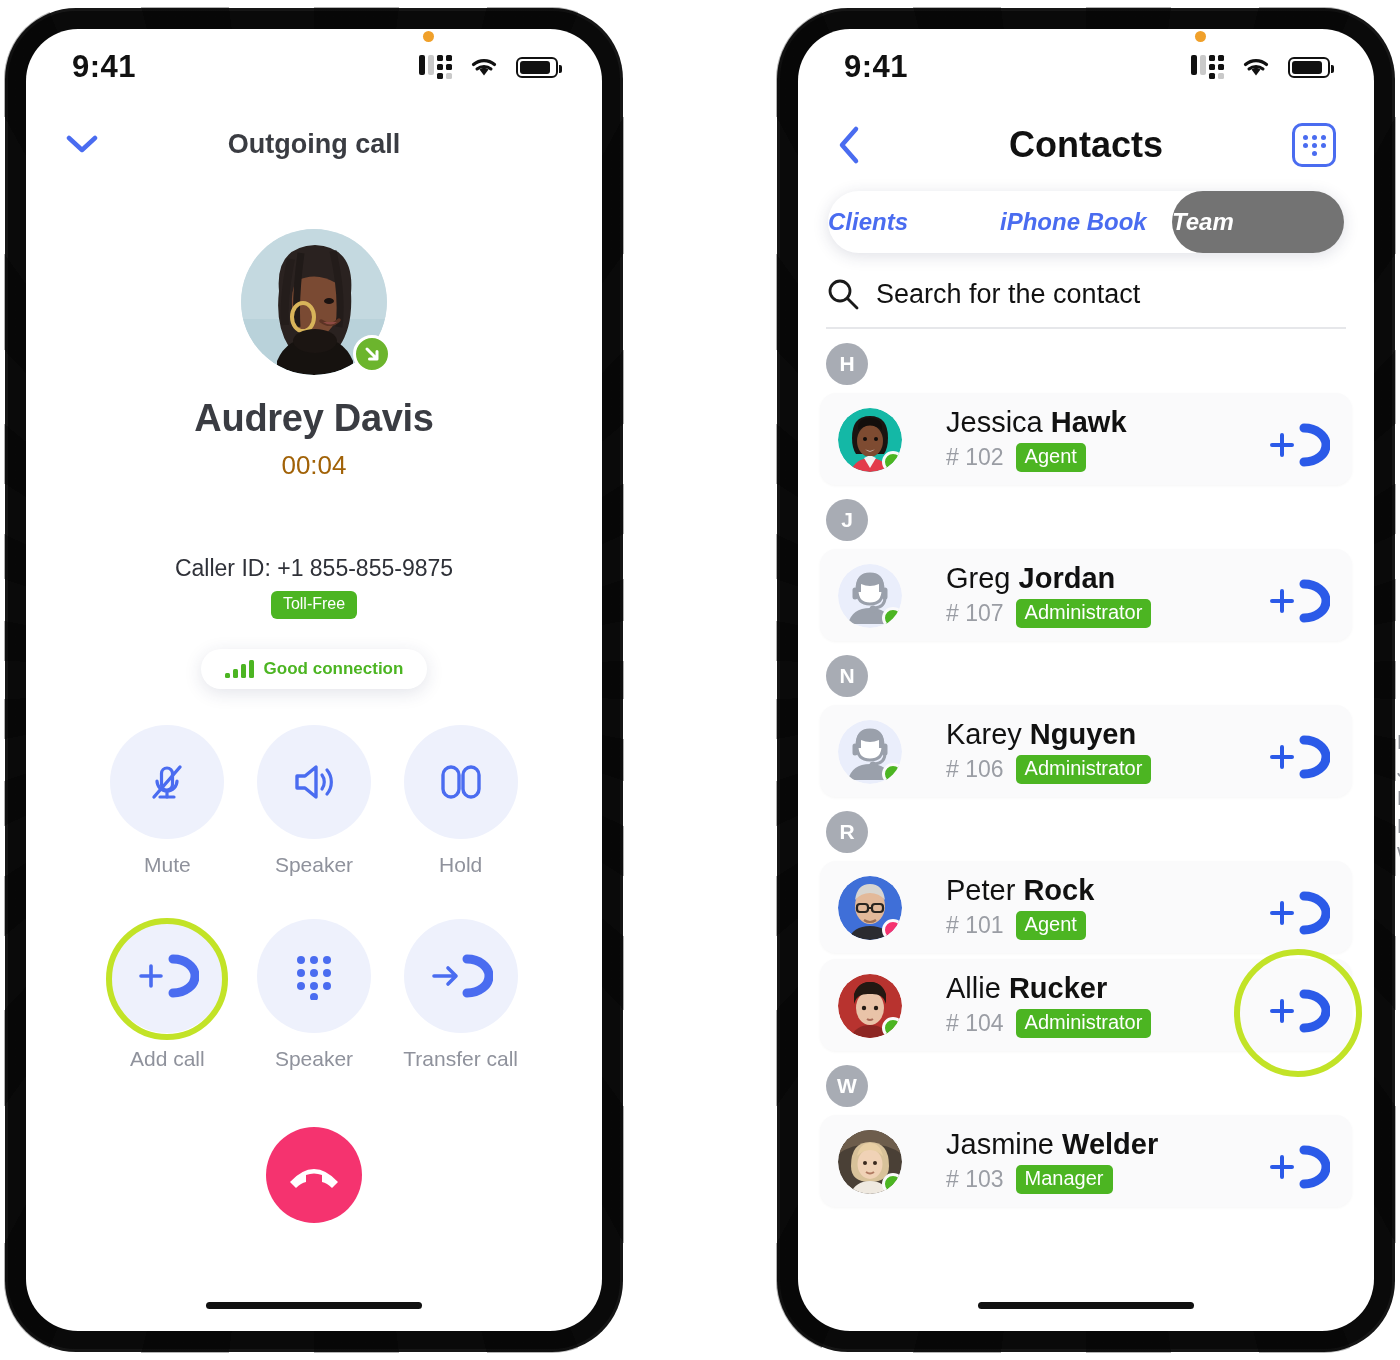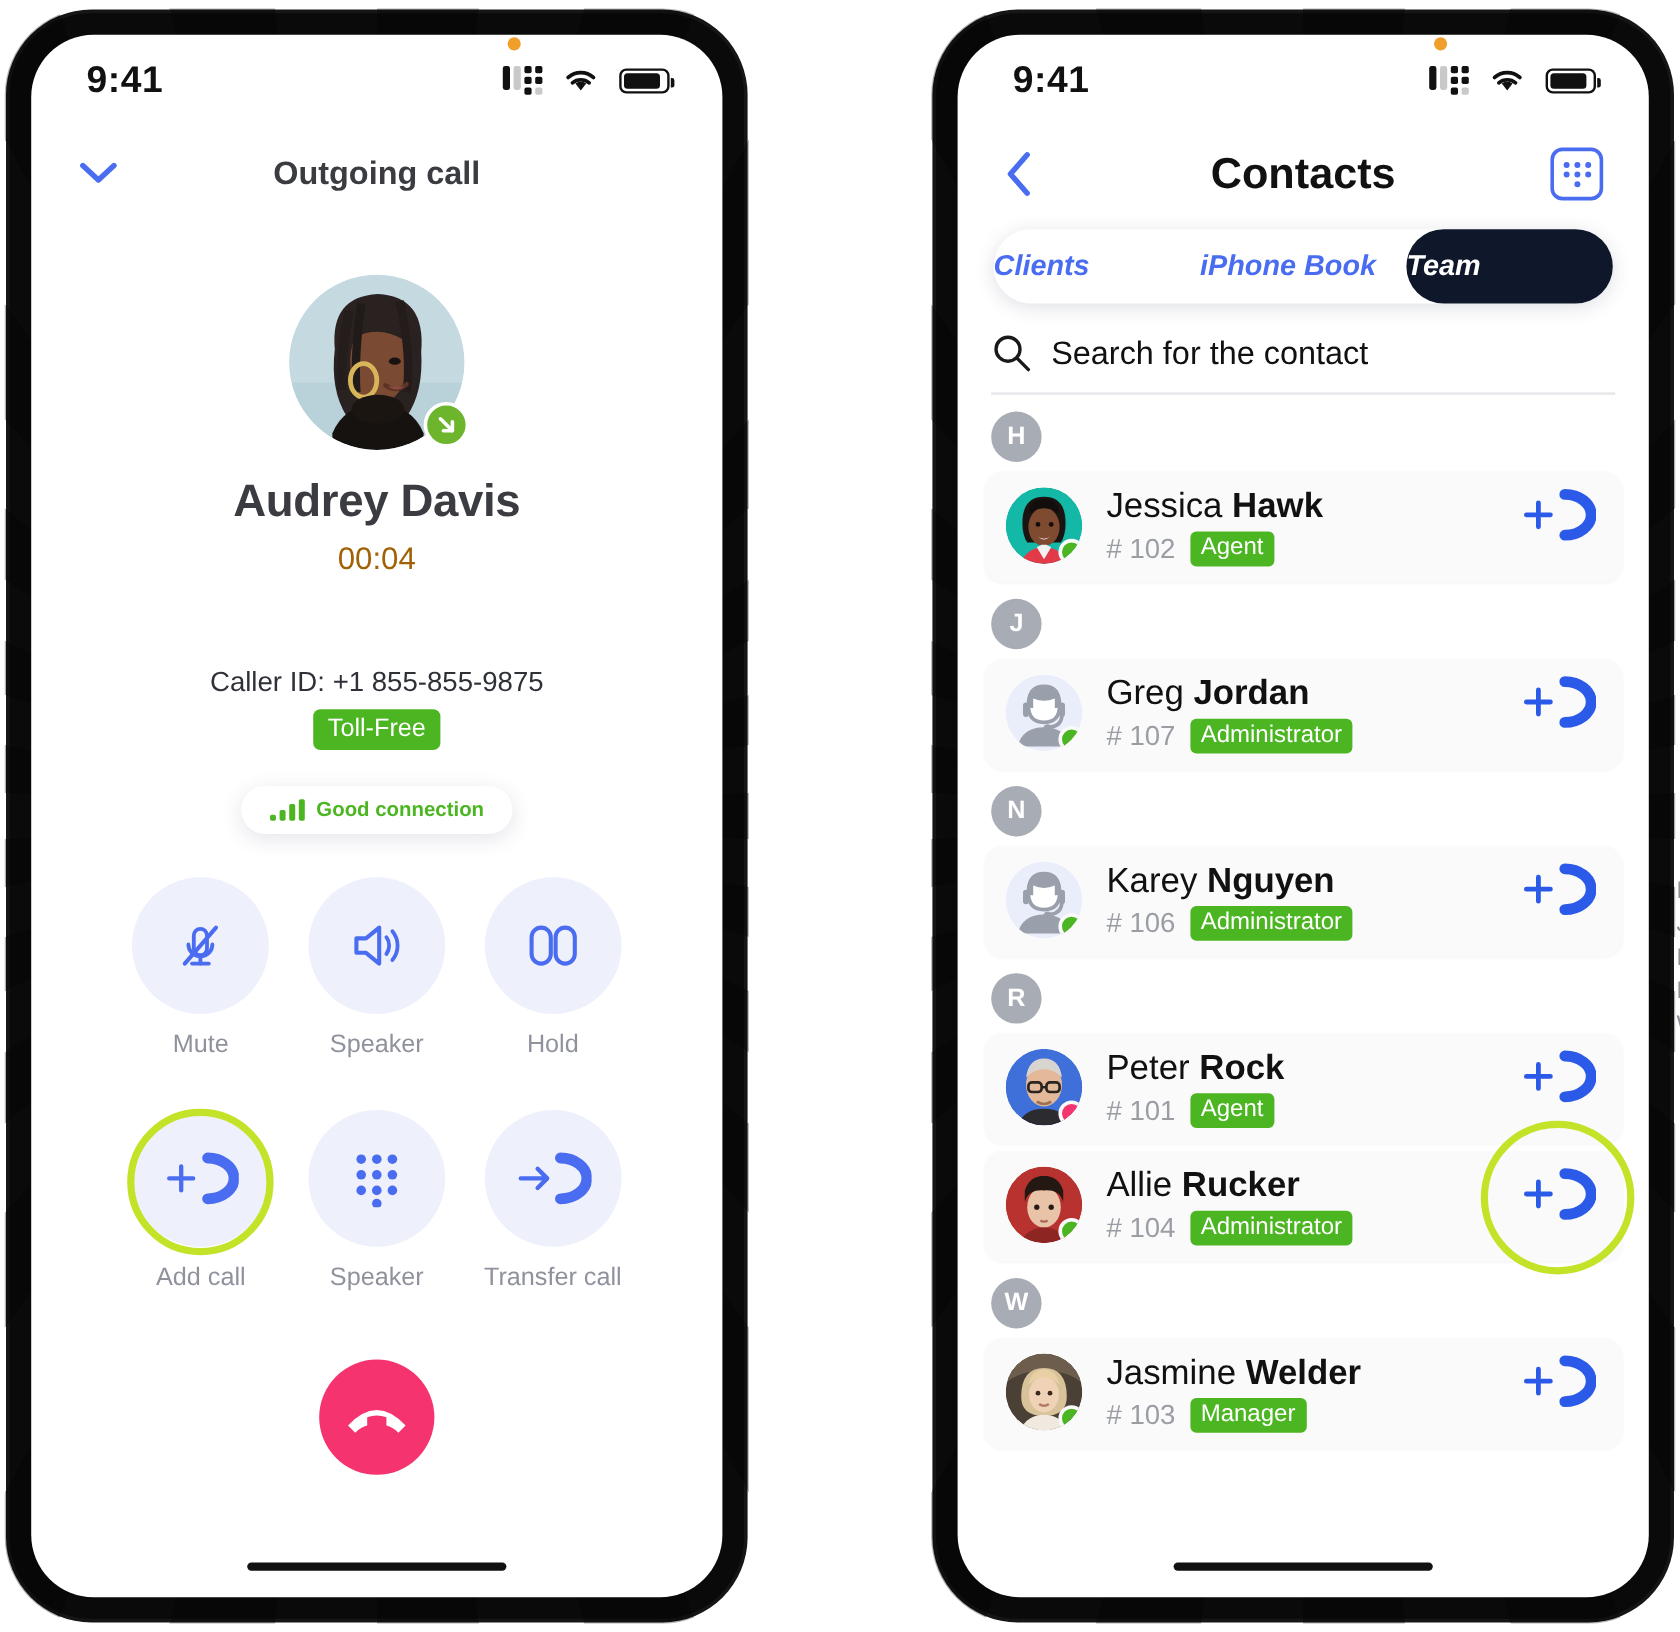--- a/index.html
+++ b/index.html
@@ -109,21 +109,21 @@
   .call-timer {
     text-align:center; margin-top: 10px;
     font-size: 26px; color:#a16207;
   }
   .callerid {
     text-align:center; margin-top: 74px;
     font-size: 23px; color:#2f3138;
   }
   .tollfree {
     display:block; width: fit-content; margin: 9px auto 0;
-    background:#4cb522; color:#fff; font-size:21px;
+    background:#4cb522; color:#fff; font-size:16px;
     padding: 4px 12px 6px; border-radius:6px;
   }
   .conn-pill {
     display:flex; align-items:center; gap:10px;
     width: fit-content; margin: 30px auto 0;
     background:#fff; border-radius: 22px;
     padding: 10px 24px;
     box-shadow: 0 4px 18px rgba(40,50,90,.13);
   }
   .conn-pill .txt { color:#4cb522; font-size:17px; font-weight:bold; }
@@ -179,42 +179,43 @@
   .segment {
     margin: 6px 30px 0;
     height: 62px; border-radius: 32px; background:#fff;
     box-shadow: 0 3px 16px rgba(40,50,90,.15);
     display:flex; align-items:center; position:relative;
   }
   .seg-item {
     flex:1; text-align:left; font-size:24px; font-weight:bold;
     color:#4a6cf0; line-height:62px; height:62px;font-style:italic;
   }
-  .seg-item.active { color:#fff; background:#0f172a; border-radius:32px; }
+  .seg-item.active { color:#fff; background:#737373; border-radius:32px; }
 
   .searchbar {
     margin: 24px 28px 0; padding-bottom: 16px;
     border-bottom: 2px solid #e6e7ea;
     display:flex; align-items:center; gap:16px;
   }
   .search-ph { font-size:27px; color:#111; }
 
   .list { padding: 0 22px; }
   .sec-letter {
     width:42px;height:42px;border-radius:50%;
     background:#a8acb4; color:#fff; font-size:21px; font-weight:bold;
     display:flex;align-items:center;justify-content:center;
     margin: 14px 0 8px 6px;
   }
   .contact {
     position:relative;
-    display:flex; align-items:flex-start;
+    display:flex; align-items:flex-end;
     background:#fafafb; border-radius: 16px;
     padding: 13px 18px; margin-bottom: 6px;
     box-shadow: 0 1px 3px rgba(0,0,0,.04);
+    gap: 24px;
   }
   .c-av {
     width: 64px;height:64px;border-radius:50%;position:relative;flex:0 0 auto;
     overflow:hidden;
   }
   .c-dot {
     position:absolute; right:-2px; bottom:-1px;
     width:22px;height:22px;border-radius:50%;
     border:3px solid #fafafb;
   }

